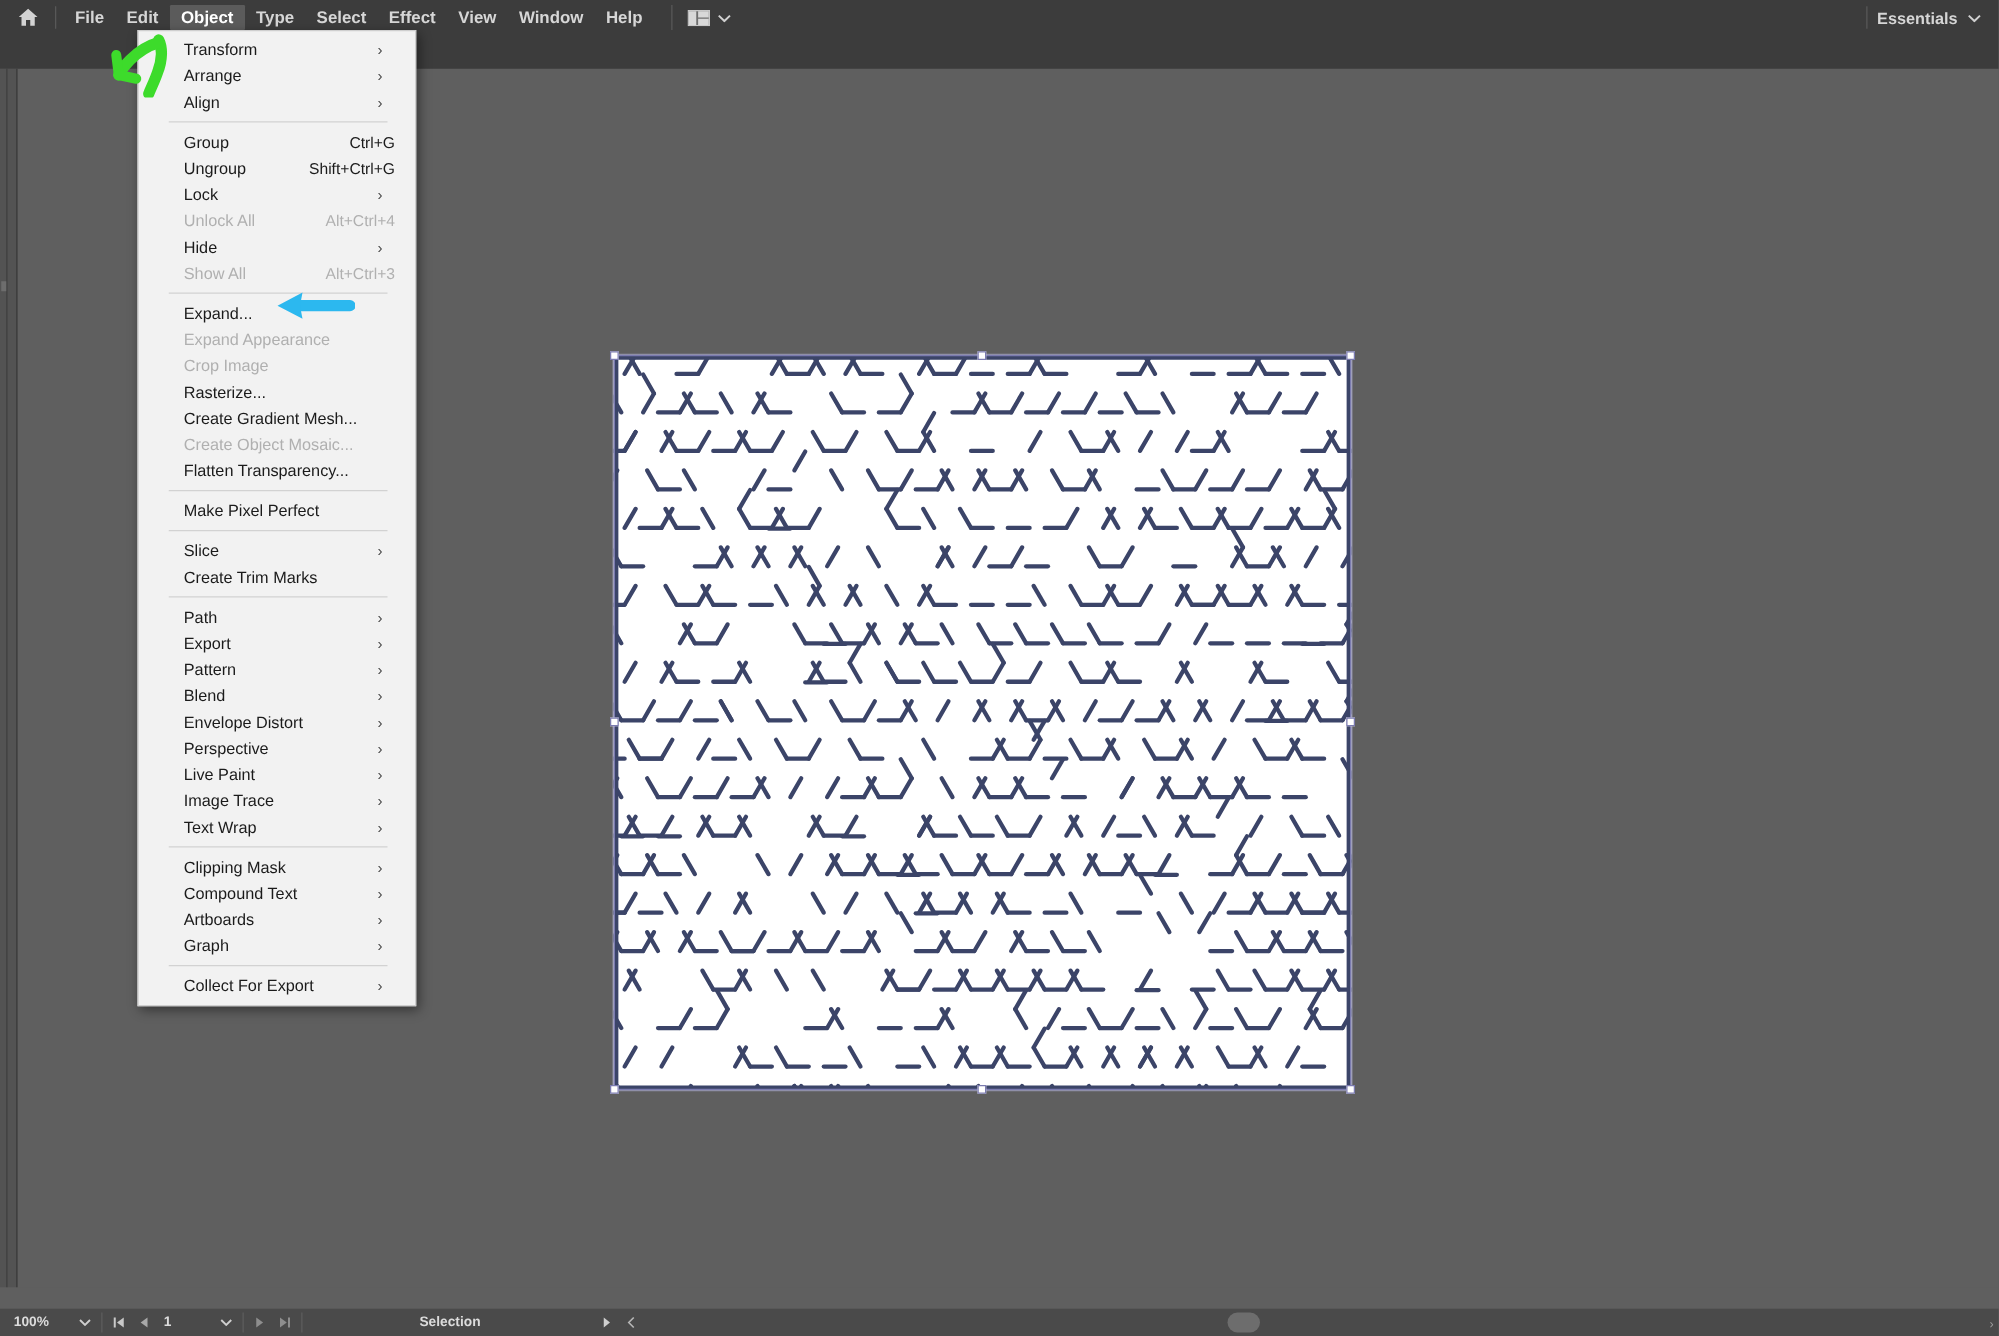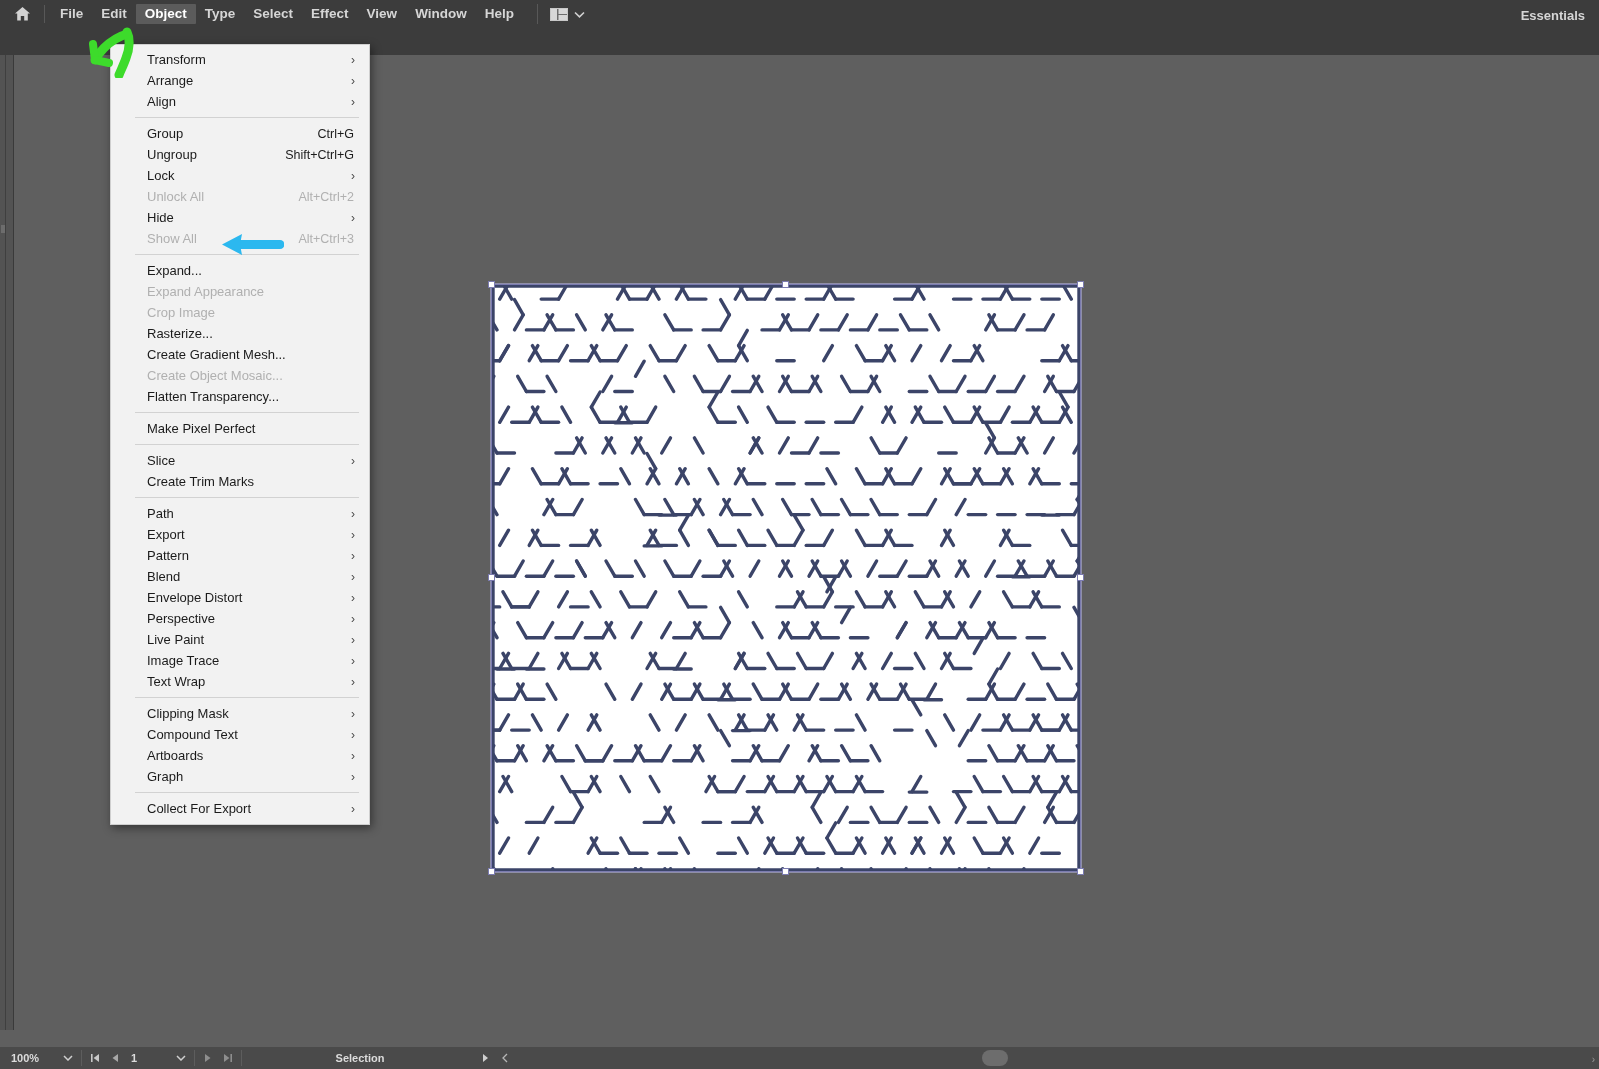--- a/index.html
+++ b/index.html
@@ -39,21 +39,21 @@
   .menu-item.active { background: #5b5b5b; color: #ffffff; }
   .arrange-docs {
     margin-left: 14px; display: flex; align-items: center; gap: 6px;
     padding-left: 12px; border-left: 1px solid #585858; height: 20px;
   }
   .arrange-glyph { display: block; }
   .chev { display: block; }
   .ws-right {
     position: absolute; right: 0; top: 0; height: 28px;
     display: flex; align-items: center; gap: 8px;
-    padding-right: 14px; padding-left: 12px; flex-direction: column;
+    padding-right: 14px; padding-left: 12px;
   }
   .ws-right .divline { width:1px; height:18px; background:#585858; }
   .ws-label { font-size: 13px; color: #d6d6d6; }
 
   
   .tabbar {
     position: absolute; left: 0; top: 28px; width: 1599px; height: 27px;
     background: #3c3c3c;
     z-index: 30;
   }
@@ -113,42 +113,41 @@
   .sel-edge {
     position: absolute;
     background: #7b7bb0;
     z-index: 8;
   }
 
   
   .dropdown {
     position: absolute;
     left: 110px; top: 24px;
-    width: 260px;
+    width: 223px;
     background: #f2f2f2;
     border: 1px solid #cfcfcf;
     box-shadow: 2px 3px 9px rgba(0,0,0,0.45);
-    padding: 4px 0 5px 0;
+    padding: 4px 12px 5px 0;
     z-index: 60;
-    margin-top: 20px;
   }
   .mrow {
     position: relative;
     height: 21px;
     display: flex; align-items: center;
     padding: 0 10px 0 36px;
     font-size: 13px;
     color: #1b1b1b;
     white-space: nowrap;
     cursor: default;
   }
   .mrow.dis { color: #b0b0b0; }
   .mrow .lbl { flex: 0 0 auto; }
   .mrow .sc {
-    position: absolute; right: 15px;
+    position: absolute; right: 4px;
     font-size: 12.5px; color: #1b1b1b;
   }
   .mrow.dis .sc { color: #b0b0b0; }
   .mrow .sub {
     position: absolute; right: 14px;
     font-size: 12px; color: #4a4a4a;
     line-height: 1;
   }
   .msep {
     height: 1px; background: #d2d2d2; margin: 5px 10px 5px 24px;
@@ -1042,21 +1041,21 @@
       <div class="mrow">
         <span class="lbl">Ungroup</span>
         <span class="sc">Shift+Ctrl+G</span>
       </div>
       <div class="mrow">
         <span class="lbl">Lock</span>
         <span class="sub">›</span>
       </div>
       <div class="mrow dis">
         <span class="lbl">Unlock All</span>
-        <span class="sc">Alt+Ctrl+2</span>
+        <span class="sc">Alt+Ctrl+4</span>
       </div>
       <div class="mrow">
         <span class="lbl">Hide</span>
         <span class="sub">›</span>
       </div>
       <div class="mrow dis">
         <span class="lbl">Show All</span>
         <span class="sc">Alt+Ctrl+3</span>
       </div>
       <div class="msep"></div>

